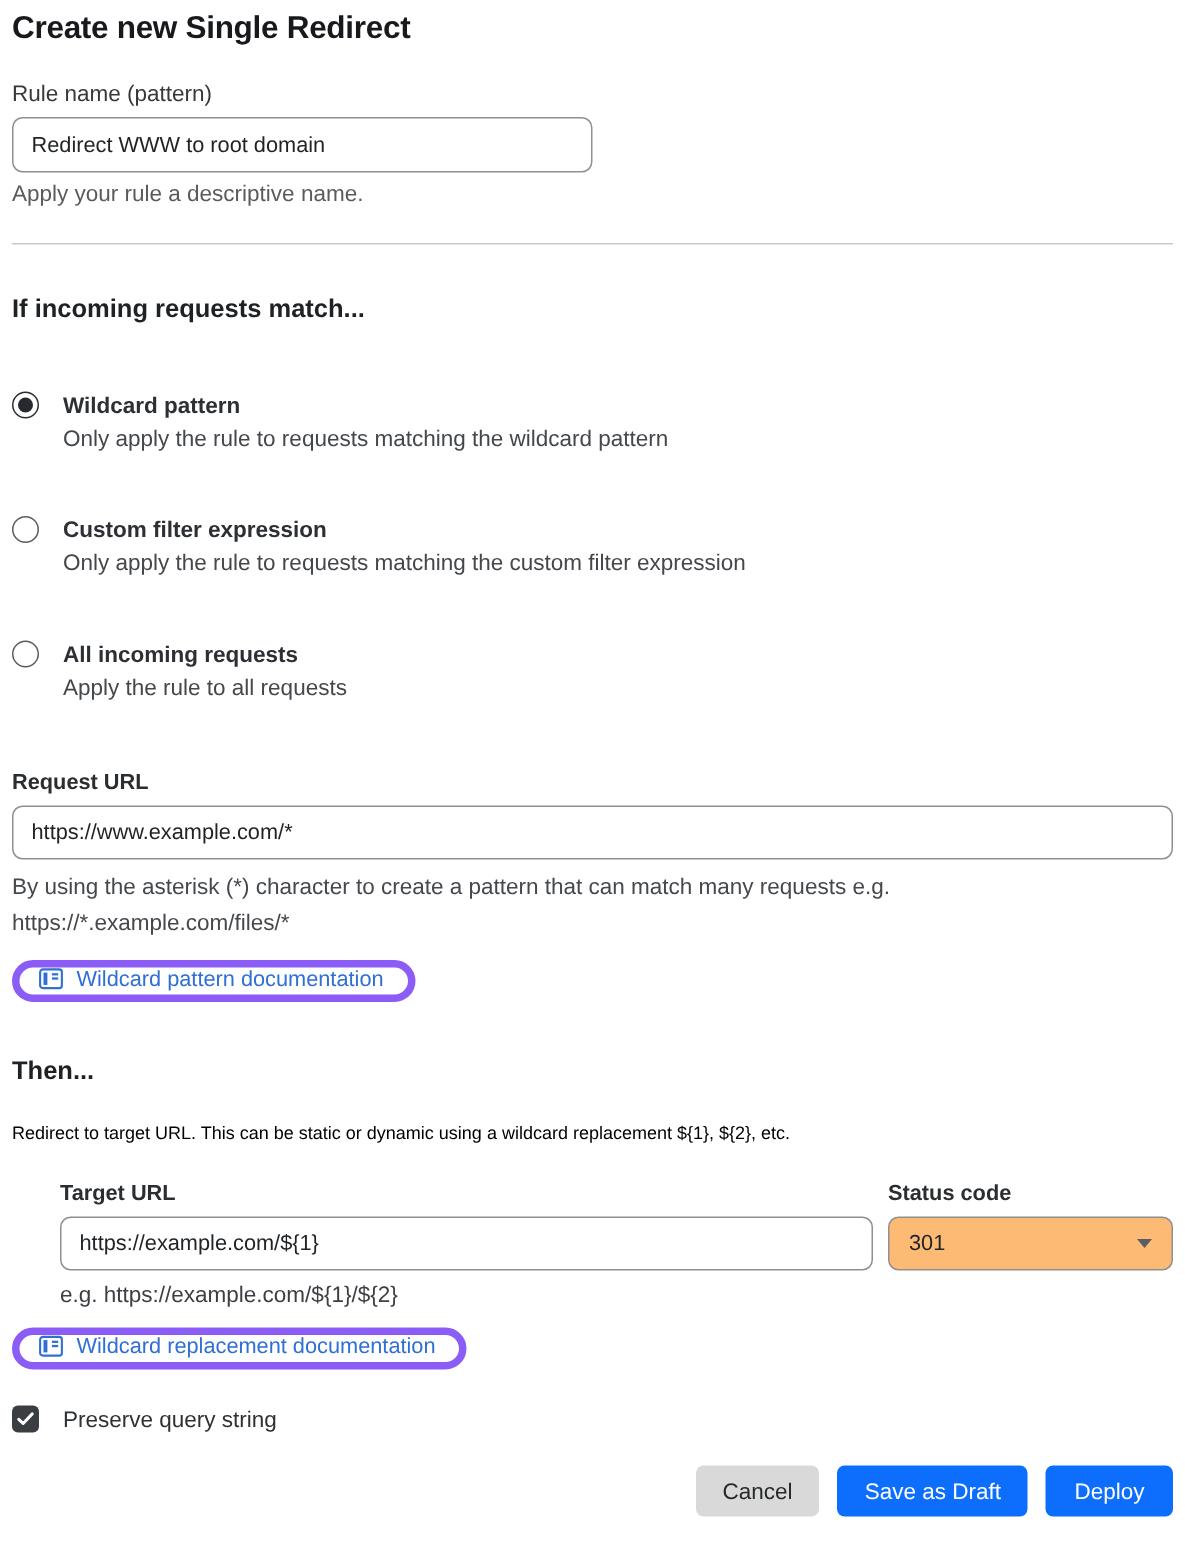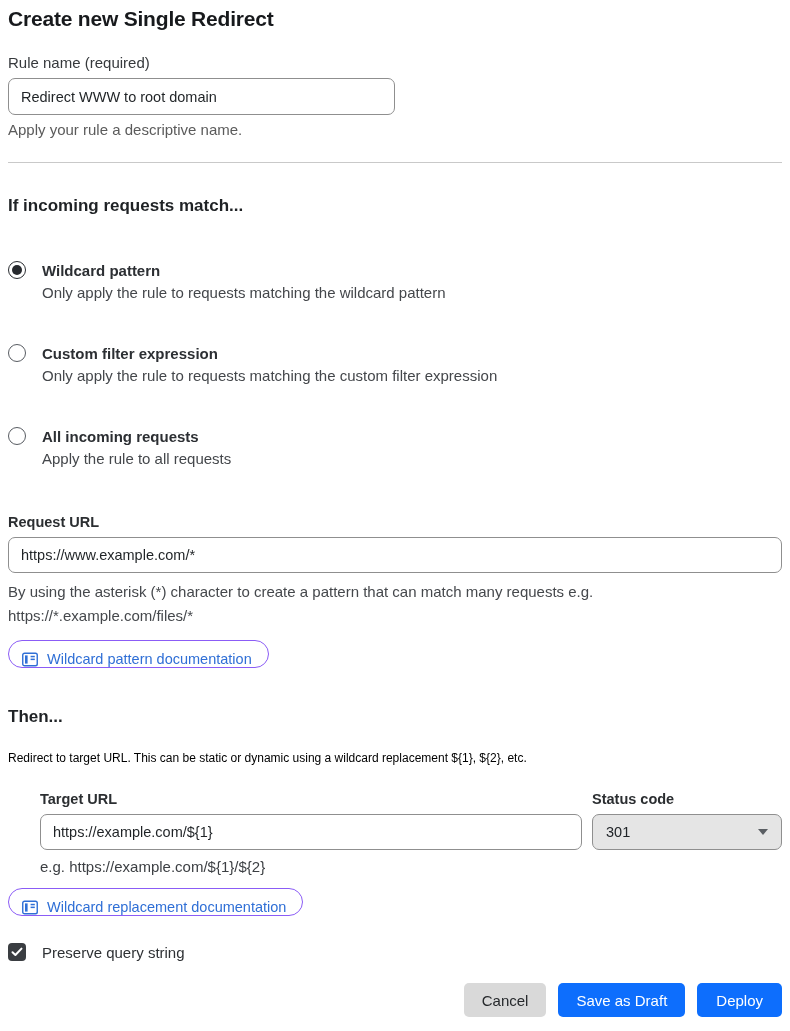--- a/index.html
+++ b/index.html
@@ -46,39 +46,39 @@
     content: ""; position: absolute; inset: 3px;
     background: #26292d; border-radius: 50%;
   }
   .radio-label { font-size: 15px; font-weight: 700; color: #2c2f33; line-height: 23px; }
   .radio-desc { font-size: 15px; color: #44474b; line-height: 22px; }
 
   .request-url-block { margin-top: 44px; }
   .url-help { margin-top: 7px; font-size: 15px; color: #45484c; line-height: 24px; }
 
   .doc-pill {
-    display: inline-flex; align-items: flex-end; gap: 9px;
+    display: inline-flex; align-items: flex-start; gap: 9px;
     height: 28px; padding: 0 16px 0 13px;
-    border: 1px solid #8b5cf6; border-radius: 14px;
+    border: 5px solid #8b5cf6; border-radius: 14px;
     background: #fff; color: #2f6fd6; font-size: 14.5px;
     font-family: inherit; margin-top: 12px; cursor: pointer;
   }
   .doc-pill svg { display: block; }
 
   .then-heading { margin-top: 36px; }
   .then-desc { font-size: 12px; color: #000000; margin-top: 24px; white-space: nowrap; }
 
   .target-row { display: flex; gap: 10px; margin-top: 26px; }
   .target-col { width: 542px; flex: none; margin-left: 32px; }
   .status-col { flex: 1; }
   .select-box {
     height: 36px; border: 1px solid #8f8f8f; border-radius: 7px;
     display: flex; align-items: center; justify-content: space-between;
     padding: 0 13px; font-size: 14.5px; color: #202428;
-    background: #e5e5e5; cursor: pointer;
+    background: #fdba74; cursor: pointer;
   }
   .caret-down {
     width: 0; height: 0;
     border-left: 5px solid transparent; border-right: 5px solid transparent;
     border-top: 6px solid #5a5e63;
   }
   .eg-help { margin-top: 8px; font-size: 15px; color: #3c3f43; }
 
   .checkbox-row { display: flex; align-items: center; margin-top: 24px; cursor: pointer; text-align: center; }
   .checkbox-box {
@@ -102,21 +102,21 @@
   .btn-deploy { padding: 0 19px; }
 </style>
 </head>
 <body>
 
 <div class="page">
 
   <h1 class="page-title">Create new Single Redirect</h1>
 
   <div>
-    <div class="field-label">Rule name (required)</div>
+    <div class="field-label">Rule name (pattern)</div>
     <div class="rule-input-wrap">
       <input type="text" class="text-input" value="Redirect WWW to root domain" style="">
     </div>
     <div class="help">Apply your rule a descriptive name.</div>
   </div>
 
   <hr class="divider">
 
   <h2 class="section-heading">If incoming requests match...</h2>
 

